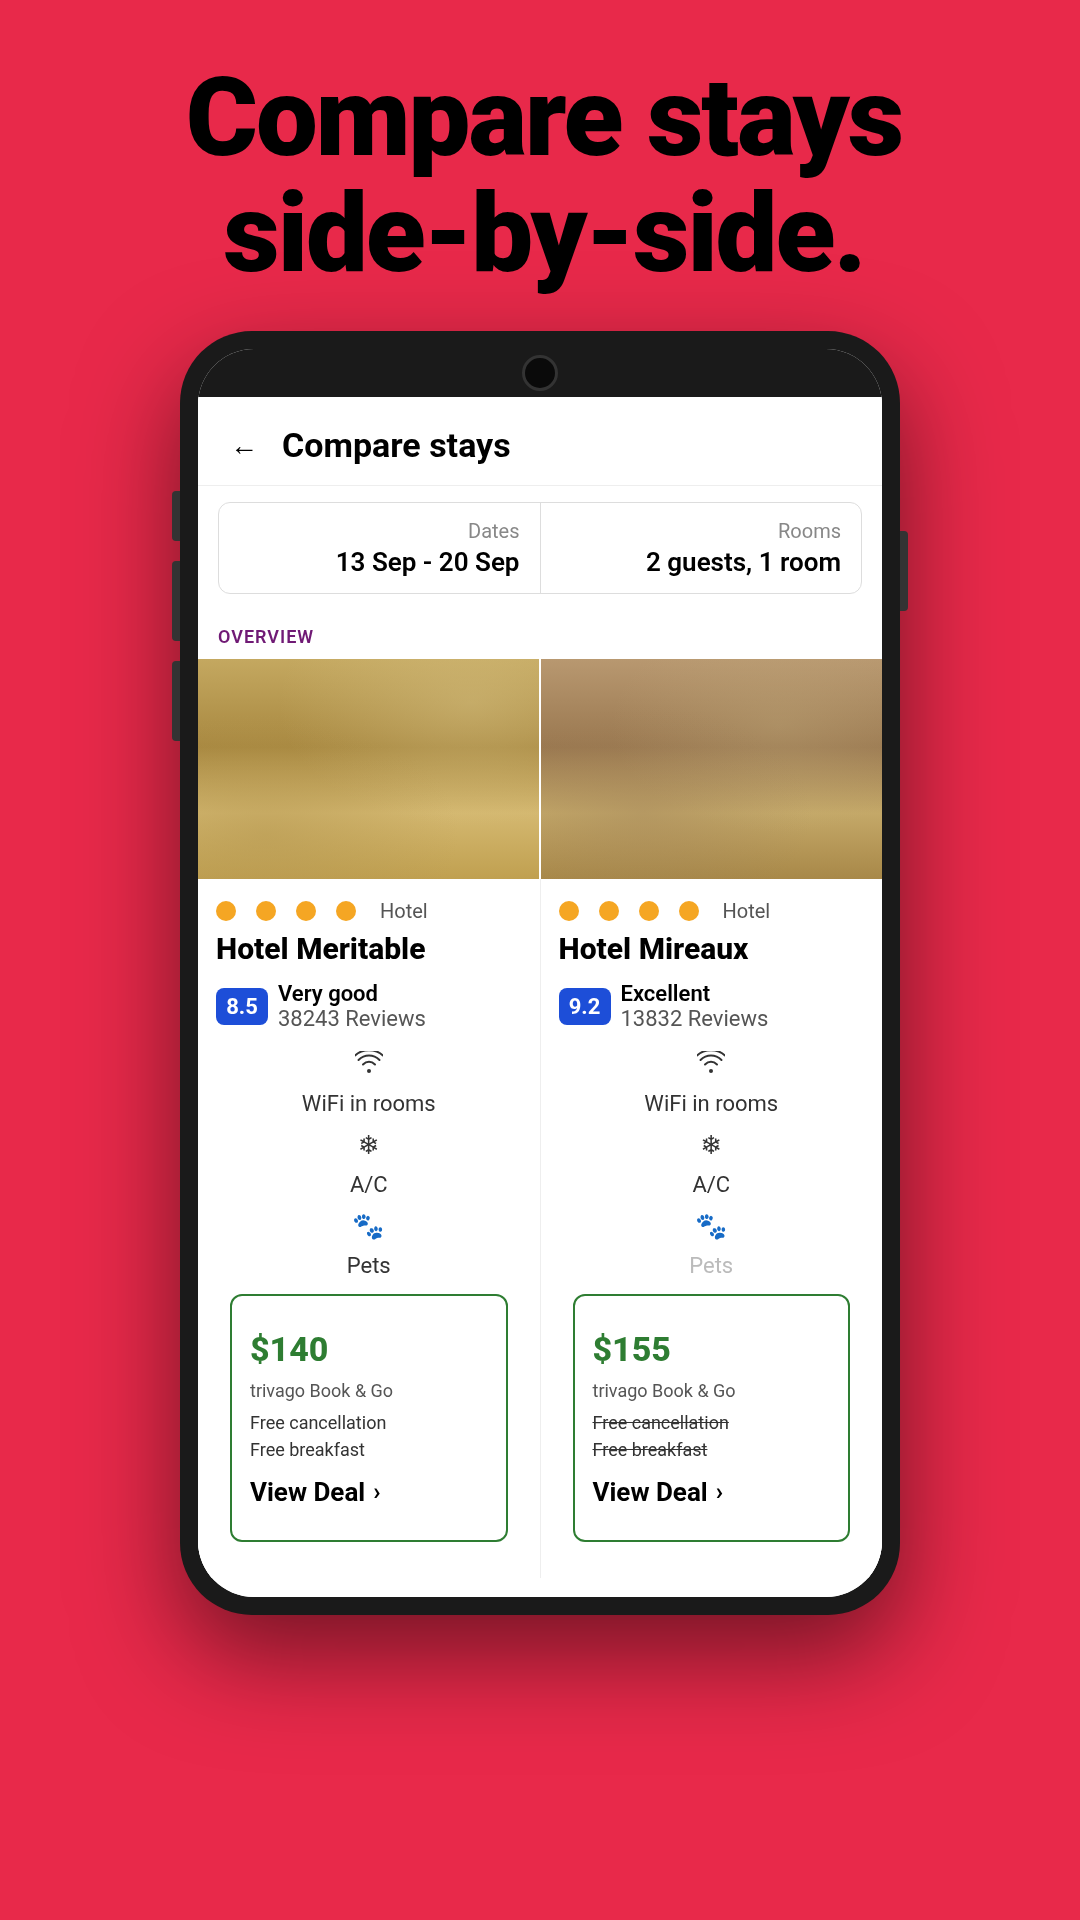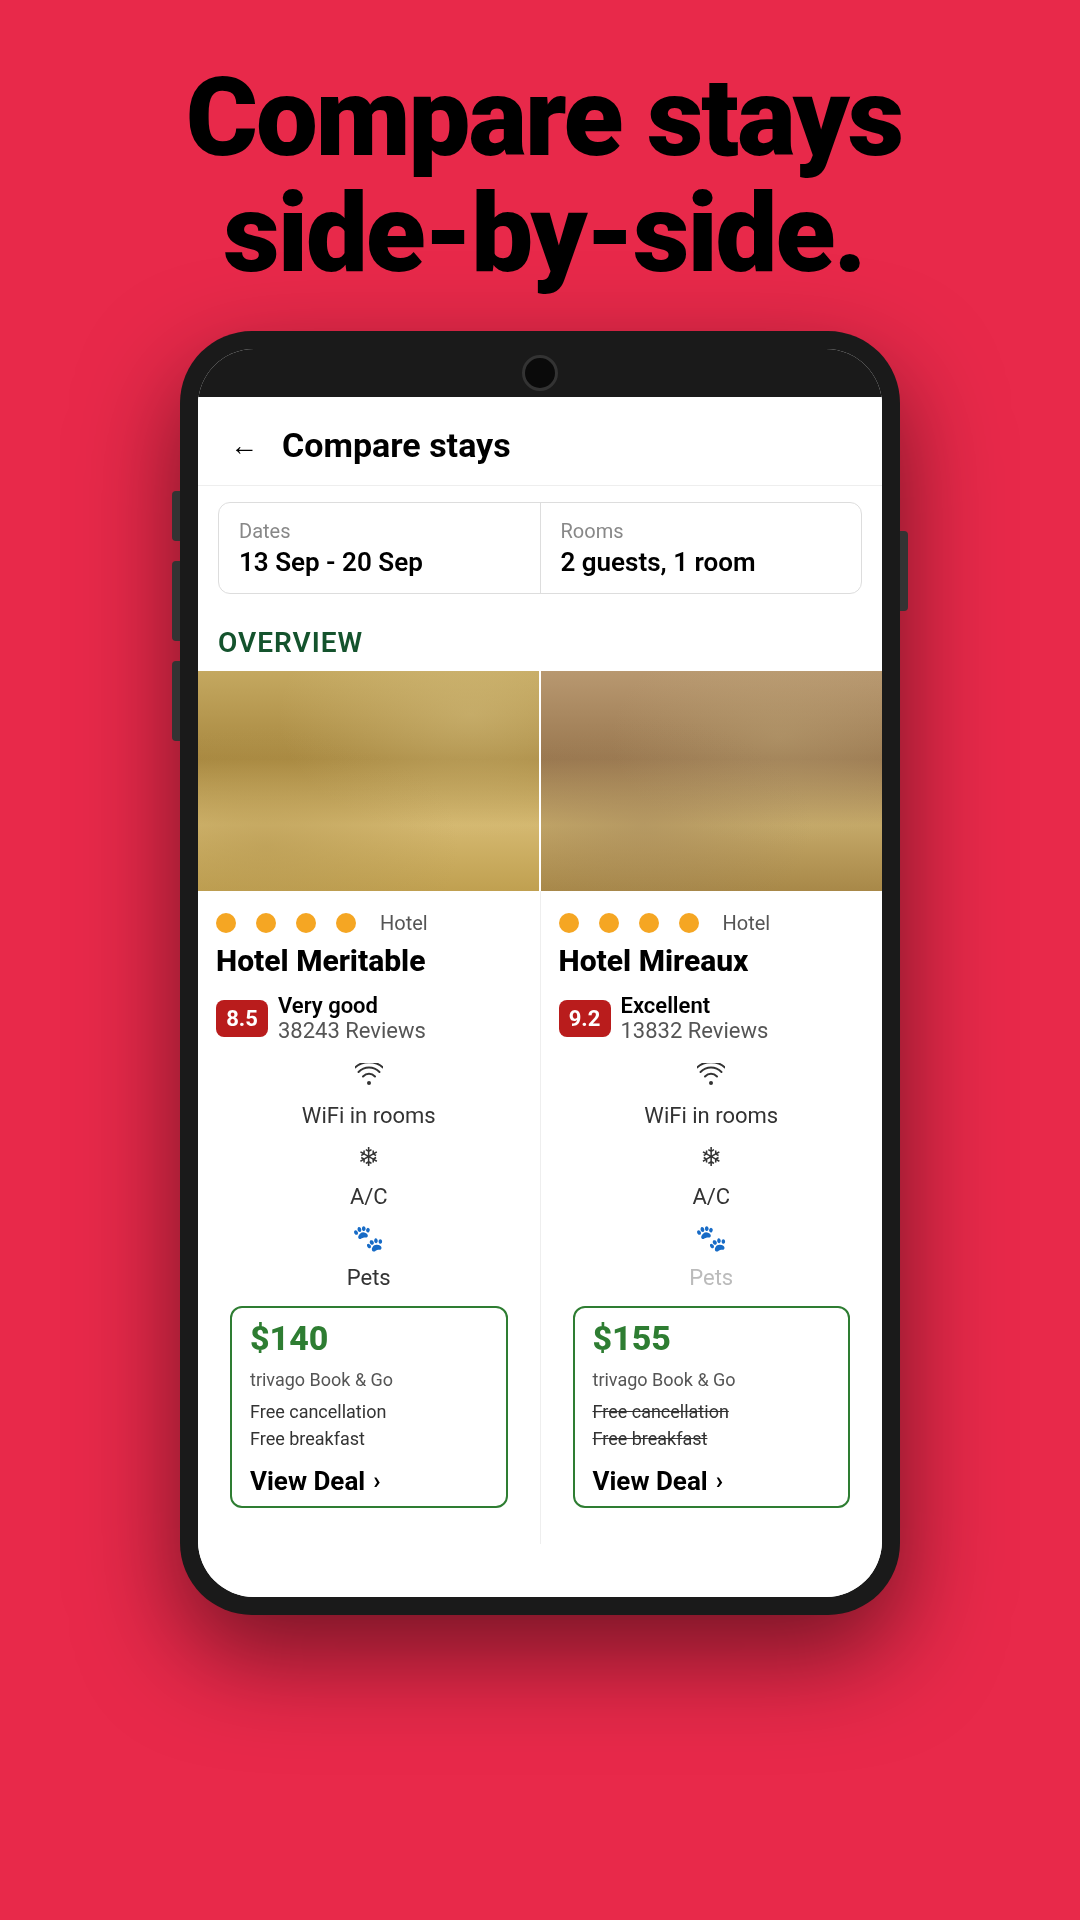--- a/index.html
+++ b/index.html
@@ -100,20 +100,21 @@
       margin: 16px 20px;
       border: 1px solid #ddd;
       border-radius: 12px;
       display: flex;
       overflow: hidden;
     }
 
     .search-dates, .search-rooms {
       padding: 16px 20px;
       flex: 1;
+      text-align: right;
     }
 
     .search-dates {
       border-right: 1px solid #ddd;
     }
 
     .search-label {
       font-size: 20px;
       color: #888;
       margin-bottom: 4px;
@@ -121,23 +122,23 @@
 
     .search-value {
       font-size: 26px;
       font-weight: 600;
       color: #000;
     }
 
     
     .overview-label {
       padding: 16px 20px 12px 20px;
-      font-size: 28px;
+      font-size: 18px;
       font-weight: 600;
-      color: #14532d;
+      color: #701a75;
       letter-spacing: 1px;
     }
 
     
     .hotel-images {
       display: flex;
       height: 220px;
       overflow: hidden;
     }
 
@@ -228,21 +229,21 @@
     }
 
     .rating-row {
       display: flex;
       align-items: center;
       gap: 10px;
       margin-bottom: 18px;
     }
 
     .rating-badge {
-      background: #b91c1c;
+      background: #1d4ed8;
       color: #fff;
       font-size: 22px;
       font-weight: 700;
       padding: 6px 10px;
       border-radius: 8px;
       min-width: 52px;
       text-align: center;
     }
 
     .rating-text {
@@ -282,21 +283,21 @@
 
     .amenity-text.disabled {
       color: #bbb;
     }
 
     
     .price-card {
       margin: 16px 14px;
       border: 2px solid #2E7D32;
       border-radius: 12px;
-      padding: 10px 18px;
+      padding: 33px 18px;
       background: #fff;
     }
 
     .price-amount {
       font-size: 34px;
       font-weight: 800;
       color: #2E7D32;
       margin-bottom: 6px;
     }
 

